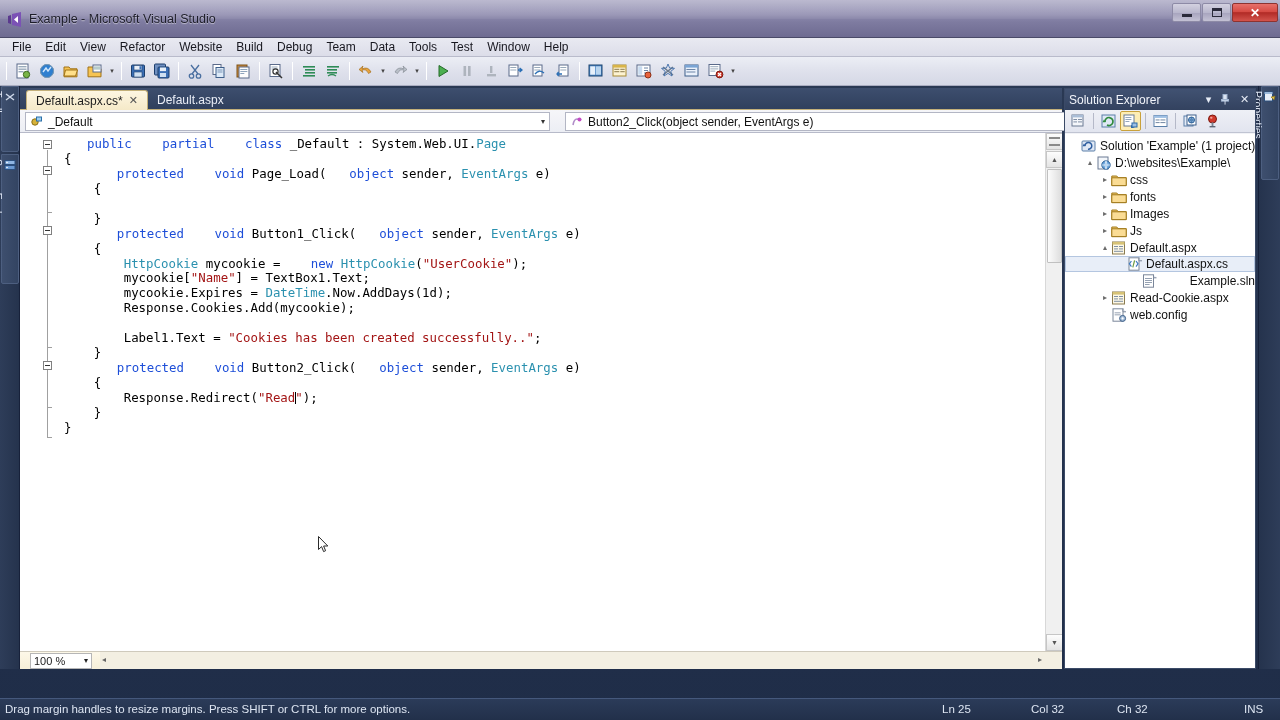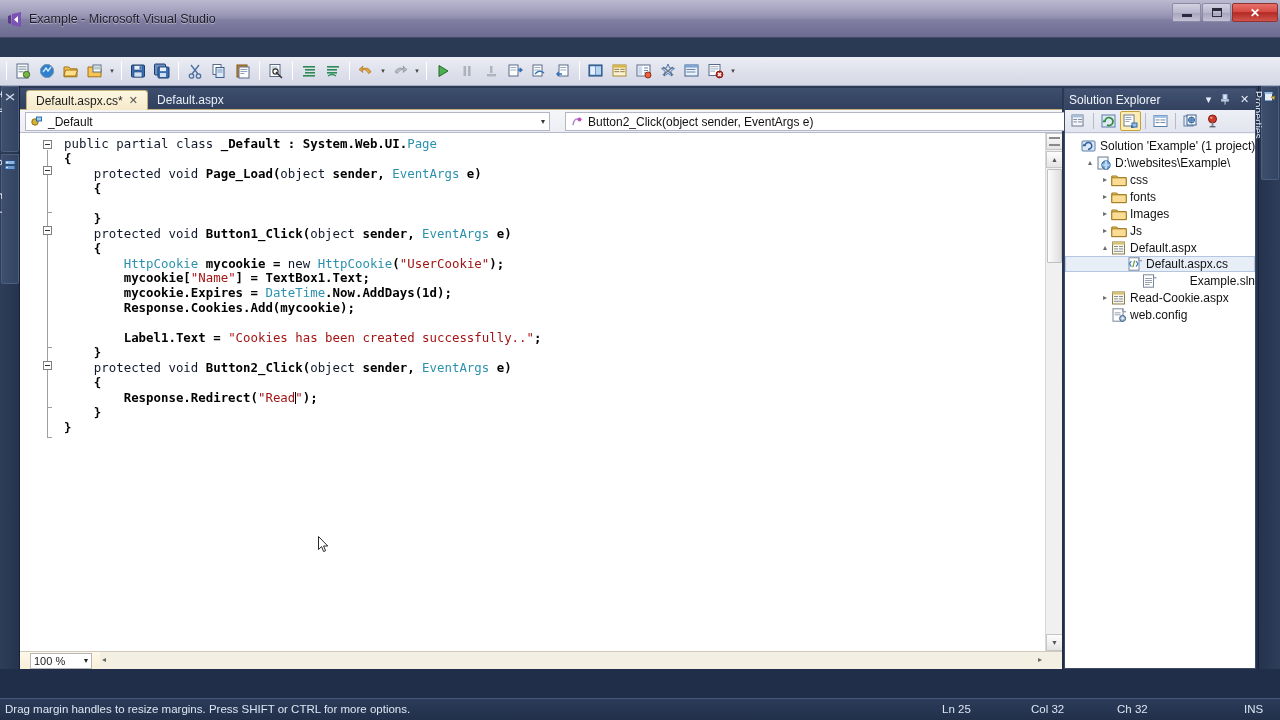--- a/index.html
+++ b/index.html
@@ -148,24 +148,24 @@
   .foldmargin {
     position: absolute; left: 18px; top: 0; width: 22px; height: 518px;
     background: #ffffff;
   }
   .codearea {
     position: absolute; left: 44px; top: 4px; right: 24px; bottom: 0;
     font-family: "DejaVu Sans Mono", "Liberation Mono", monospace;
     font-size: 12.4px; line-height: 14.95px; color: #000; white-space: pre;
   }
   .cline { height: 14.95px; }
-  .k  { color: #0f172a; }   
+  .k  { color: #1d4ed8; margin-left: 23px; }   
   .t  { color: #2b91af; }   
   .s  { color: #a31515; }   
-  .p  { color: #000000; font-weight: bold; }   
+  .p  { color: #000000; }   
   .caret-bar {
     display: inline-block; width: 1px; height: 12px;
     background: #000; vertical-align: -2px; margin: 0 -0.5px;
   }
 
   
   .foldbox {
     position: absolute; width: 9px; height: 9px;
     border: 1px solid #808080; background: #fff;
   }
@@ -278,20 +278,35 @@
       <div class="wbtn">
           <i class="wglyph-min"></i>
         </div>
       <div class="wbtn">
           <i class="wglyph-max"></i>
         </div>
       <div class="wbtn close">✕</div>
     </div>
   </div>
 
+  <div class="menubar">
+    <div class="menuitem">File</div>
+    <div class="menuitem">Edit</div>
+    <div class="menuitem">View</div>
+    <div class="menuitem">Refactor</div>
+    <div class="menuitem">Website</div>
+    <div class="menuitem">Build</div>
+    <div class="menuitem">Debug</div>
+    <div class="menuitem">Team</div>
+    <div class="menuitem">Data</div>
+    <div class="menuitem">Tools</div>
+    <div class="menuitem">Test</div>
+    <div class="menuitem">Window</div>
+    <div class="menuitem">Help</div>
+  </div>
 
   <div class="toolbar">
     <div class="tsep" style="margin-left:2px"></div>
 
     <div class="tbtn">
       <svg width="16" height="16" viewBox="0 0 16 16">
           <rect x="2" y="1" width="11" height="14" fill="#fff" stroke="#5a6a8a"></rect>
           <rect x="3.5" y="3" width="8" height="1.4" fill="#9ab"></rect>
           <rect x="3.5" y="5.5" width="8" height="1.4" fill="#9ab"></rect>
           <rect x="3.5" y="8" width="5" height="1.4" fill="#9ab"></rect>

